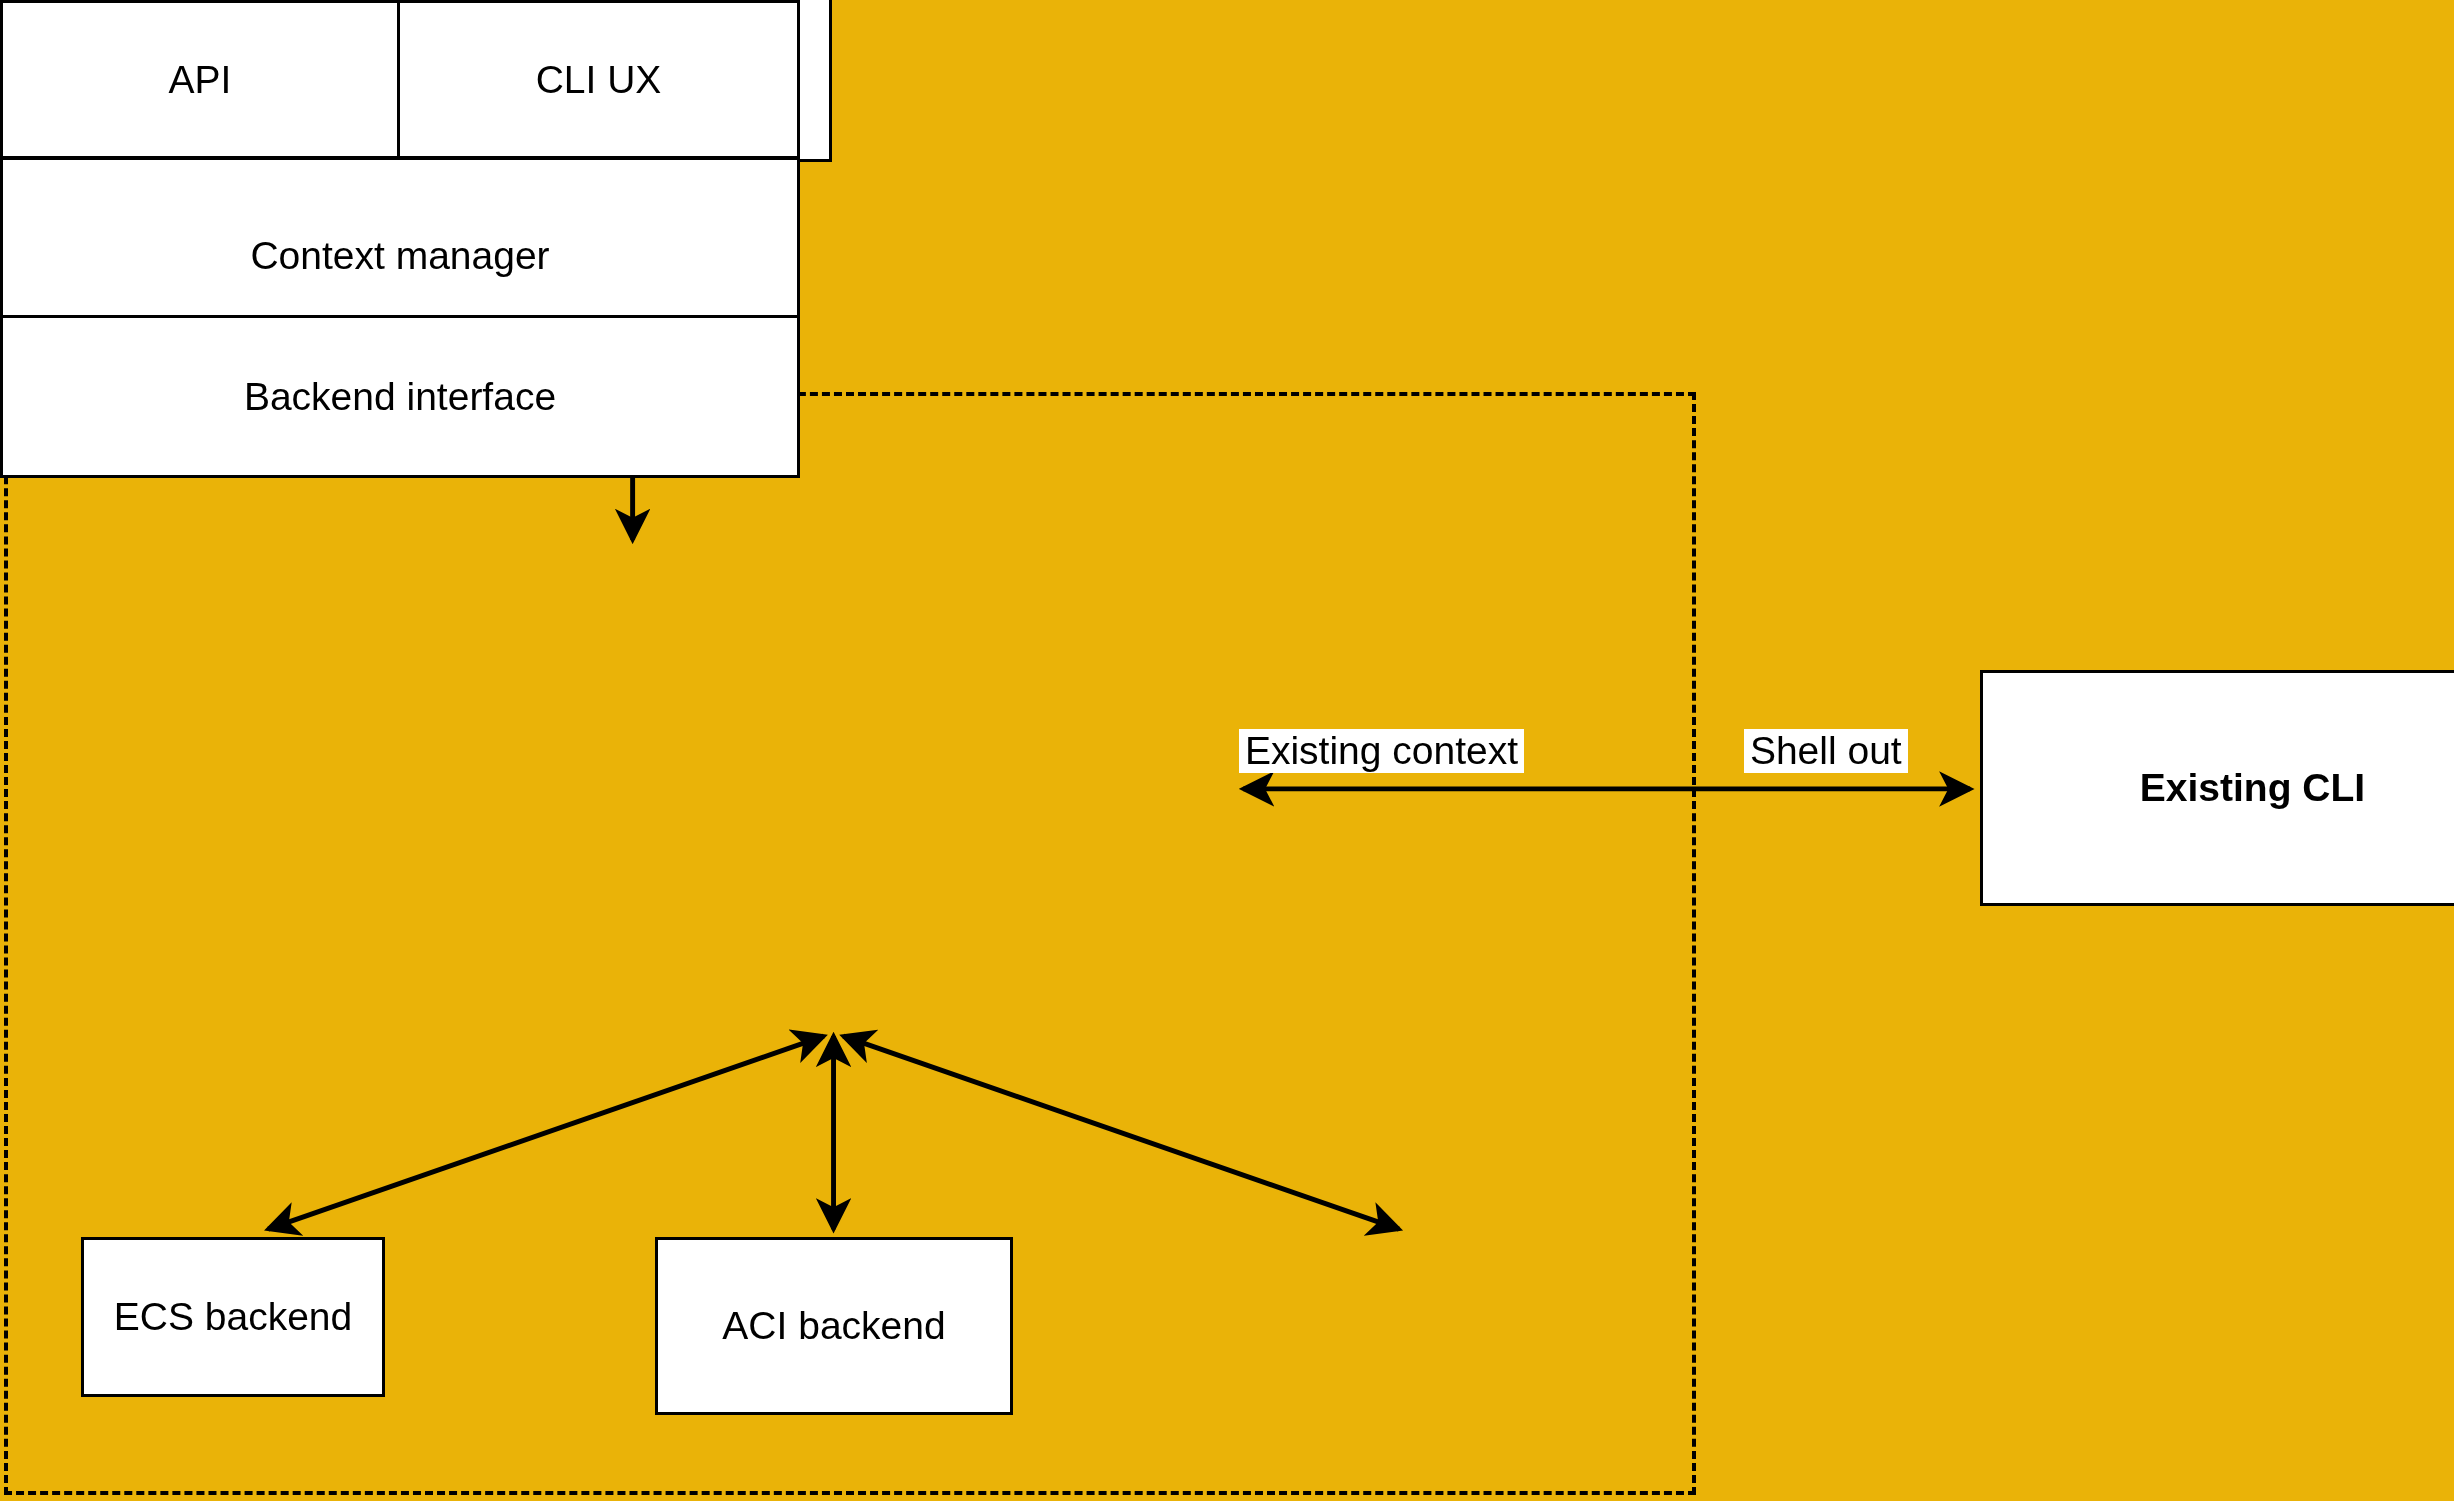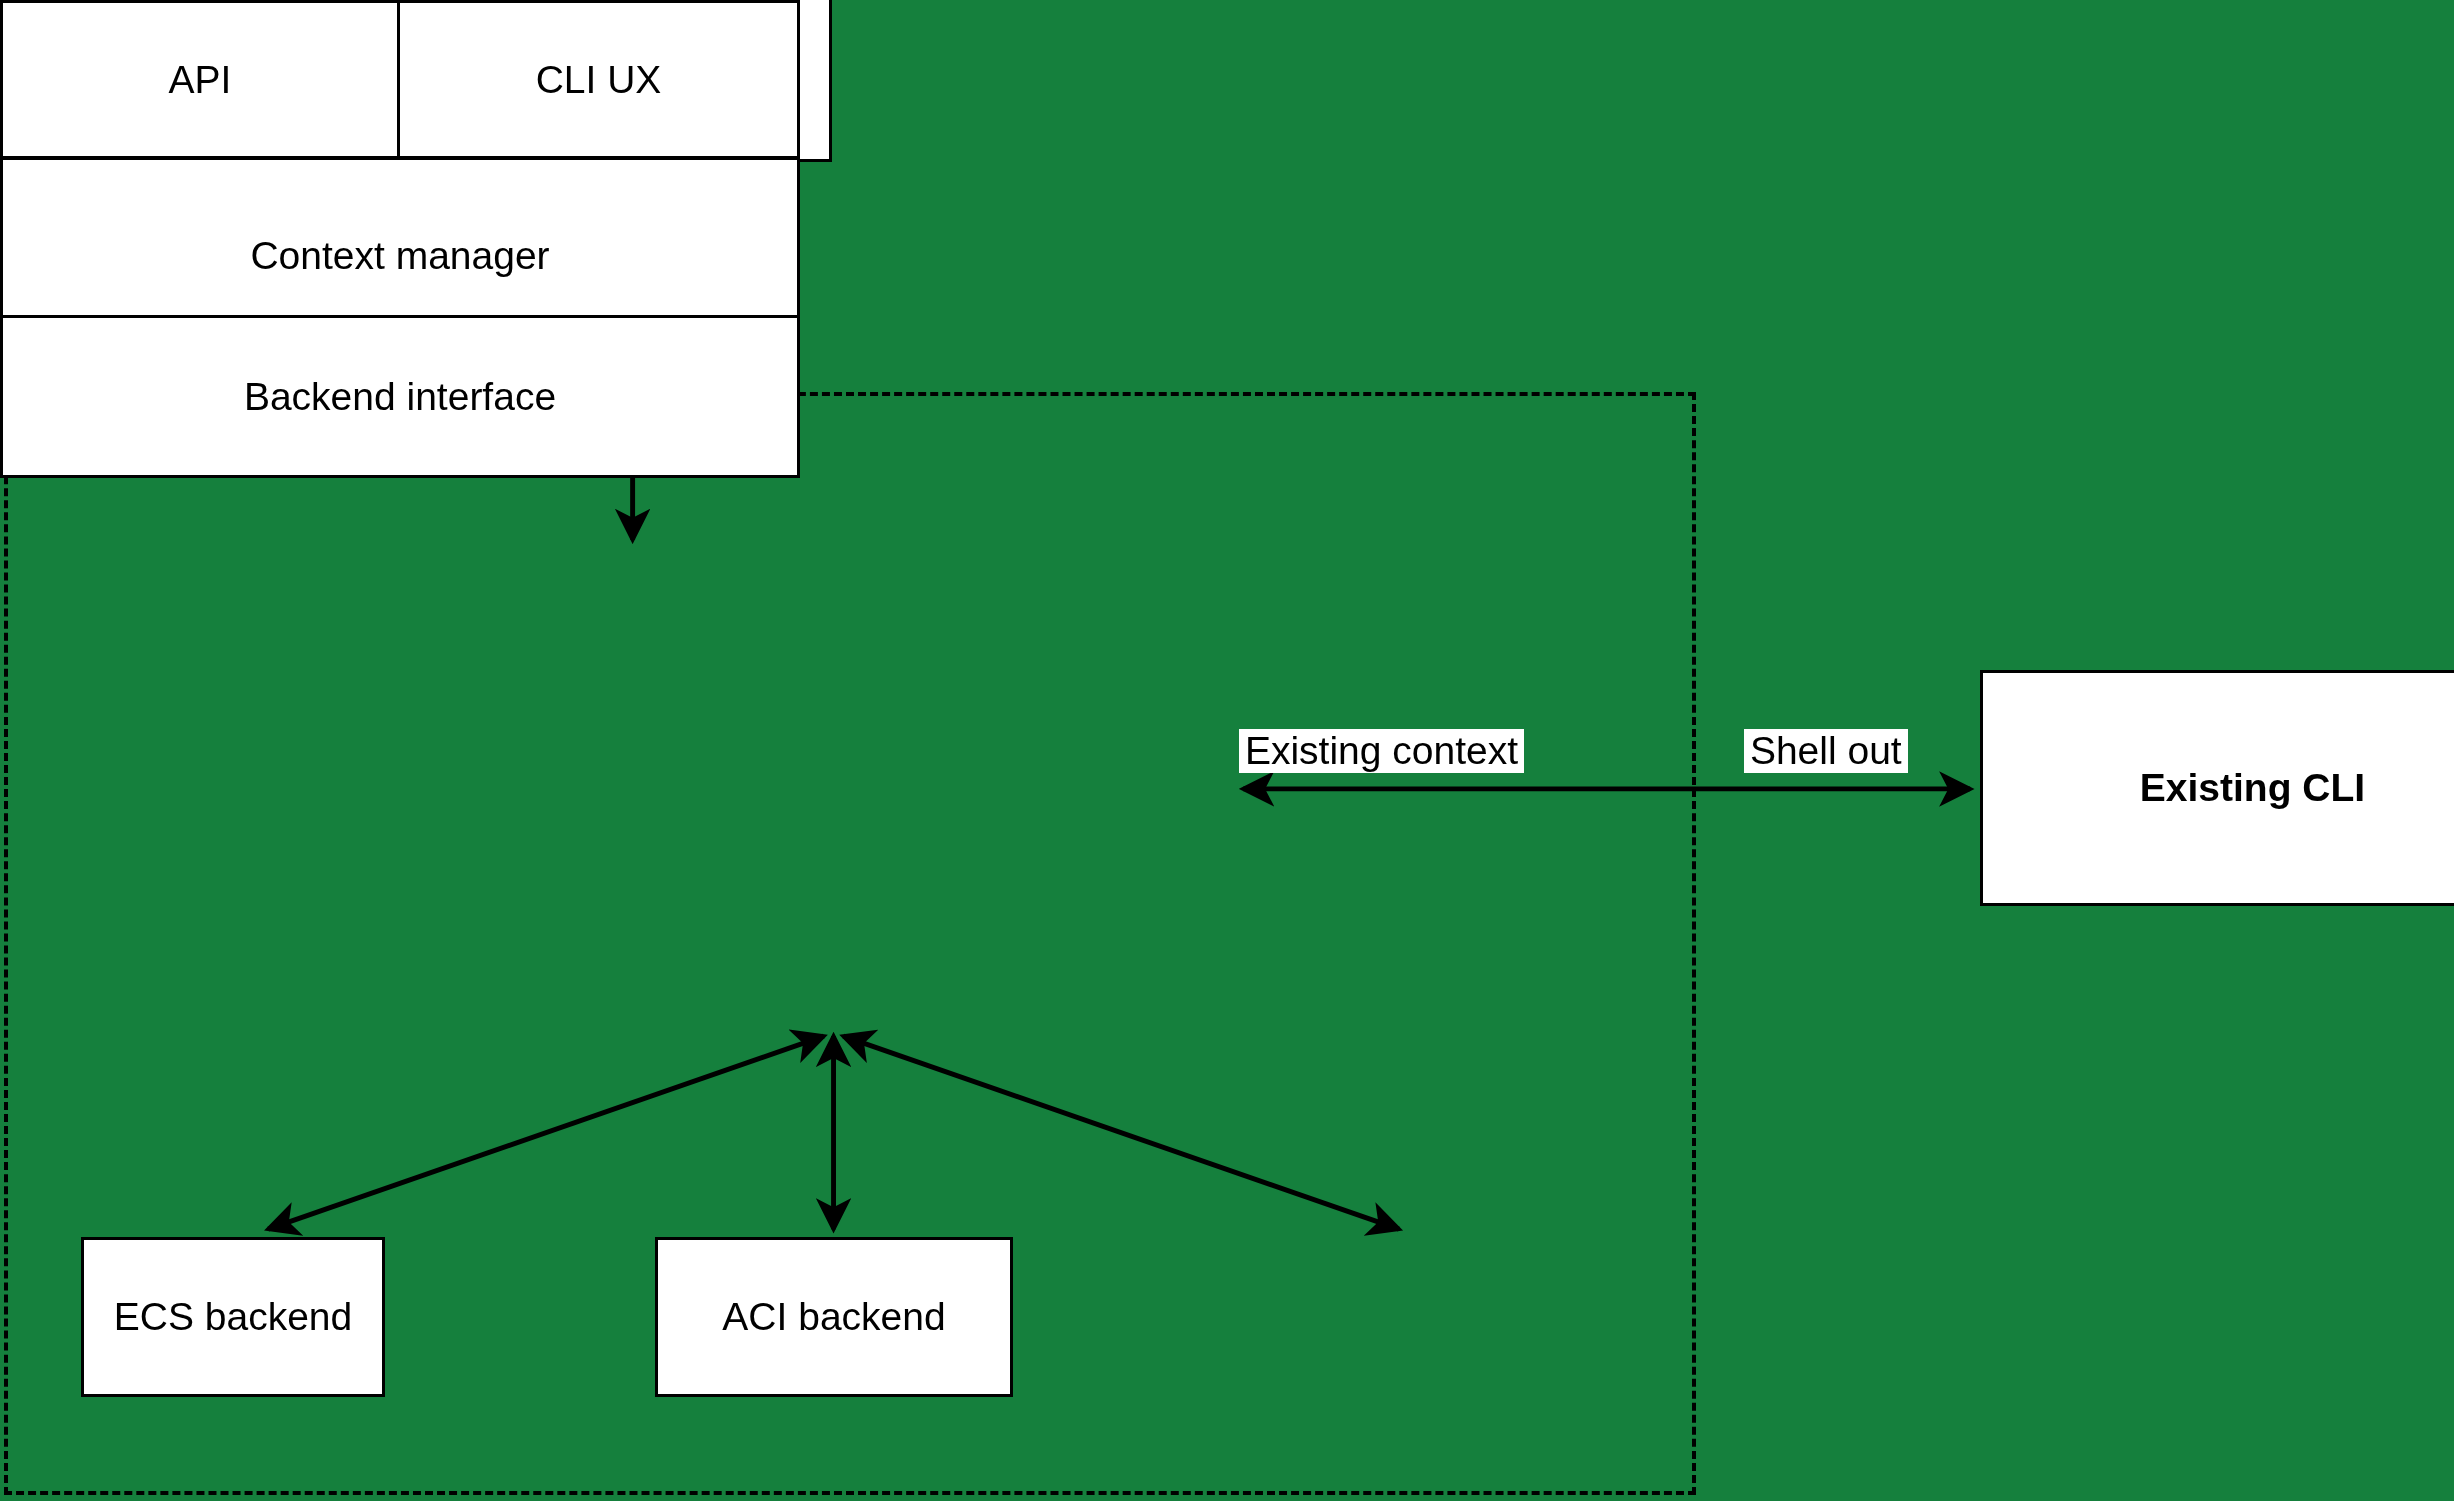--- a/index.html
+++ b/index.html
@@ -7,21 +7,21 @@
     padding: 0;
     background: #ffffff;
   }
   body {
     font-family: "Liberation Sans", sans-serif;
   }
   #stage {
     position: relative;
     width: 2455px;
     height: 1501px;
-    background: #15803d;
+    background: #eab308;
     overflow: hidden;
   }
   #edges {
     position: absolute;
     left: 0;
     top: 0;
     width: 2455px;
     height: 1501px;
     pointer-events: none;
   }
@@ -88,21 +88,21 @@
     flex: 1 1 50%;
     height: 100%;
     display: flex;
     align-items: center;
     justify-content: center;
     box-sizing: border-box;
   }
   #cell-api { border-right: 3.9px solid #000000; }
   #existing-cli    { left: 1980px; top: 670px;  width: 545px; height: 236px; font-size: 39px; }
   #ecs-backend     { left: 81px;   top: 1237px; width: 304px; height: 160px; font-size: 39px; }
-  #aci-backend     { left: 655px;  top: 1237px; width: 358px; height: 160px; font-size: 39px; }
+  #aci-backend     { left: 655px;  top: 1237px; width: 358px; height: 178px; font-size: 39px; }
   #example-backend { left: 1221px; top: 1237px; width: 358px; height: 160px; font-size: 39px; }
   #compose-group   { left: 3.9px;    top: 392px;  width: 1692px; height: 1103px; }
   #compose-title   { left: 9.9px;   top: 406px;  font-size: 39px; }
   #label-grpc      { left: 479px;  top: 246px;  font-size: 39px; }
   #label-existing-context { left: 1239px; top: 729px; font-size: 39px; }
   #label-shell-out { left: 1744px; top: 729px;  font-size: 39px; }
 </style>
 </head>
 <body>
 

